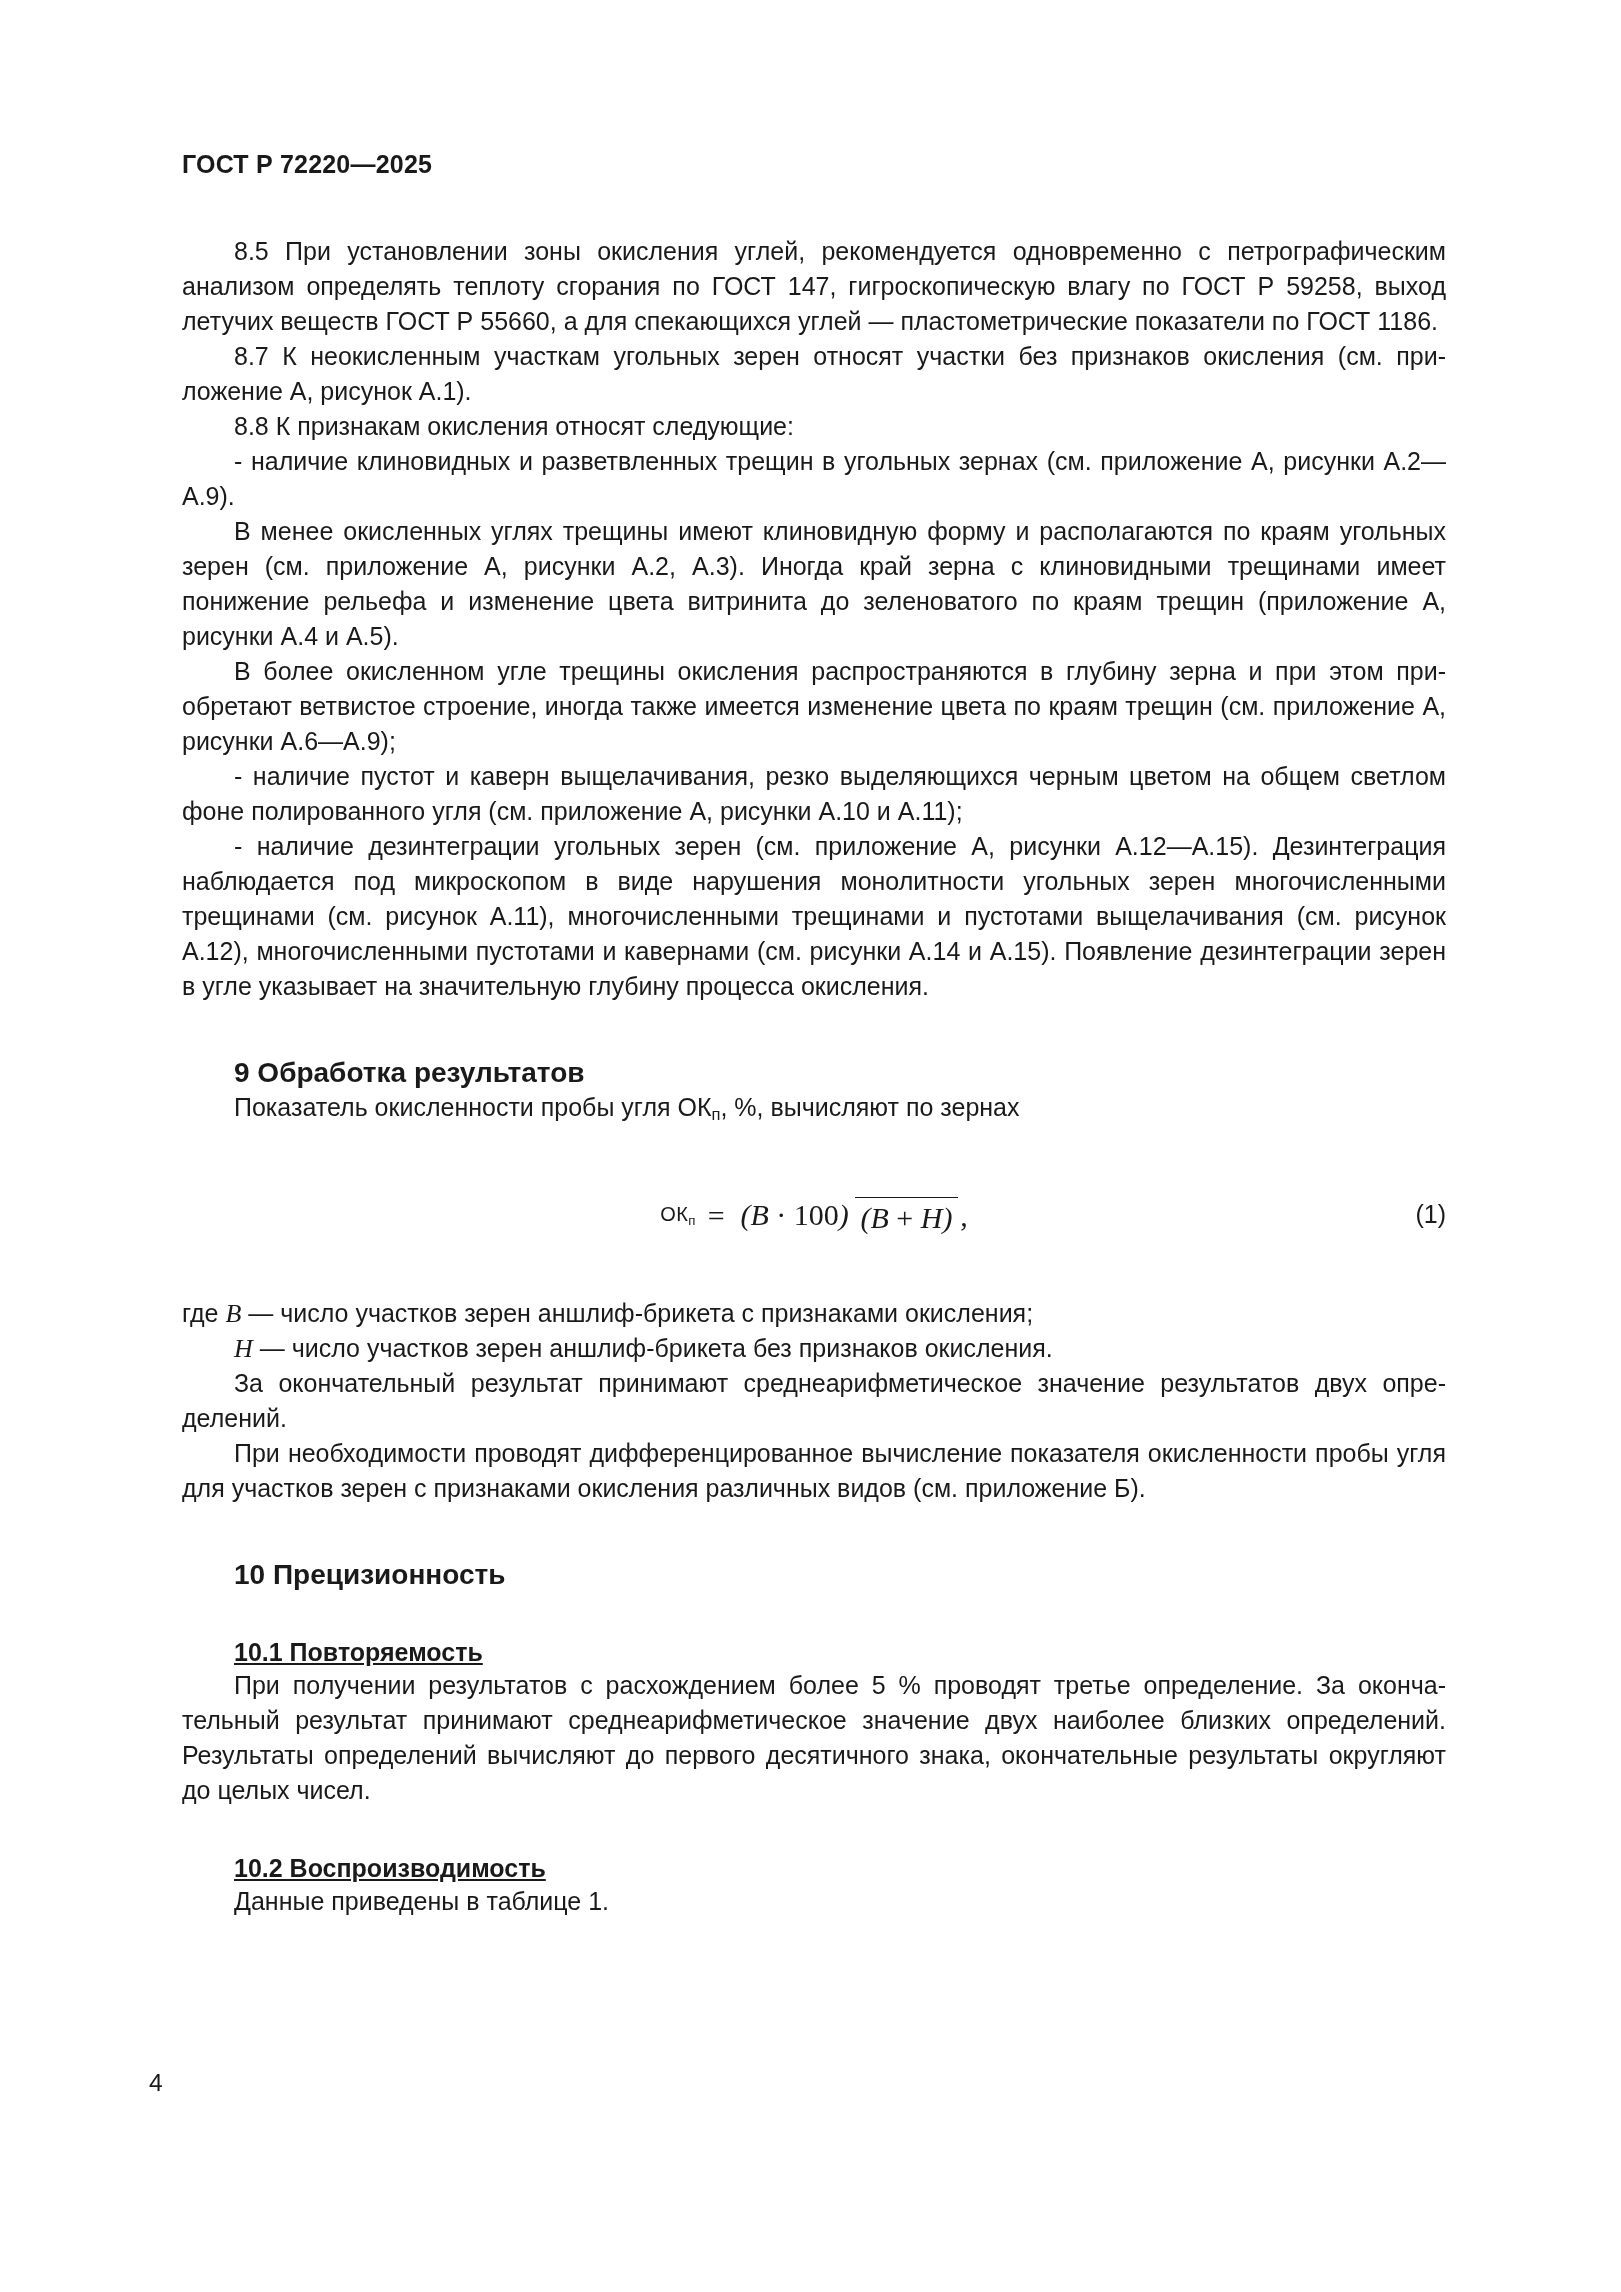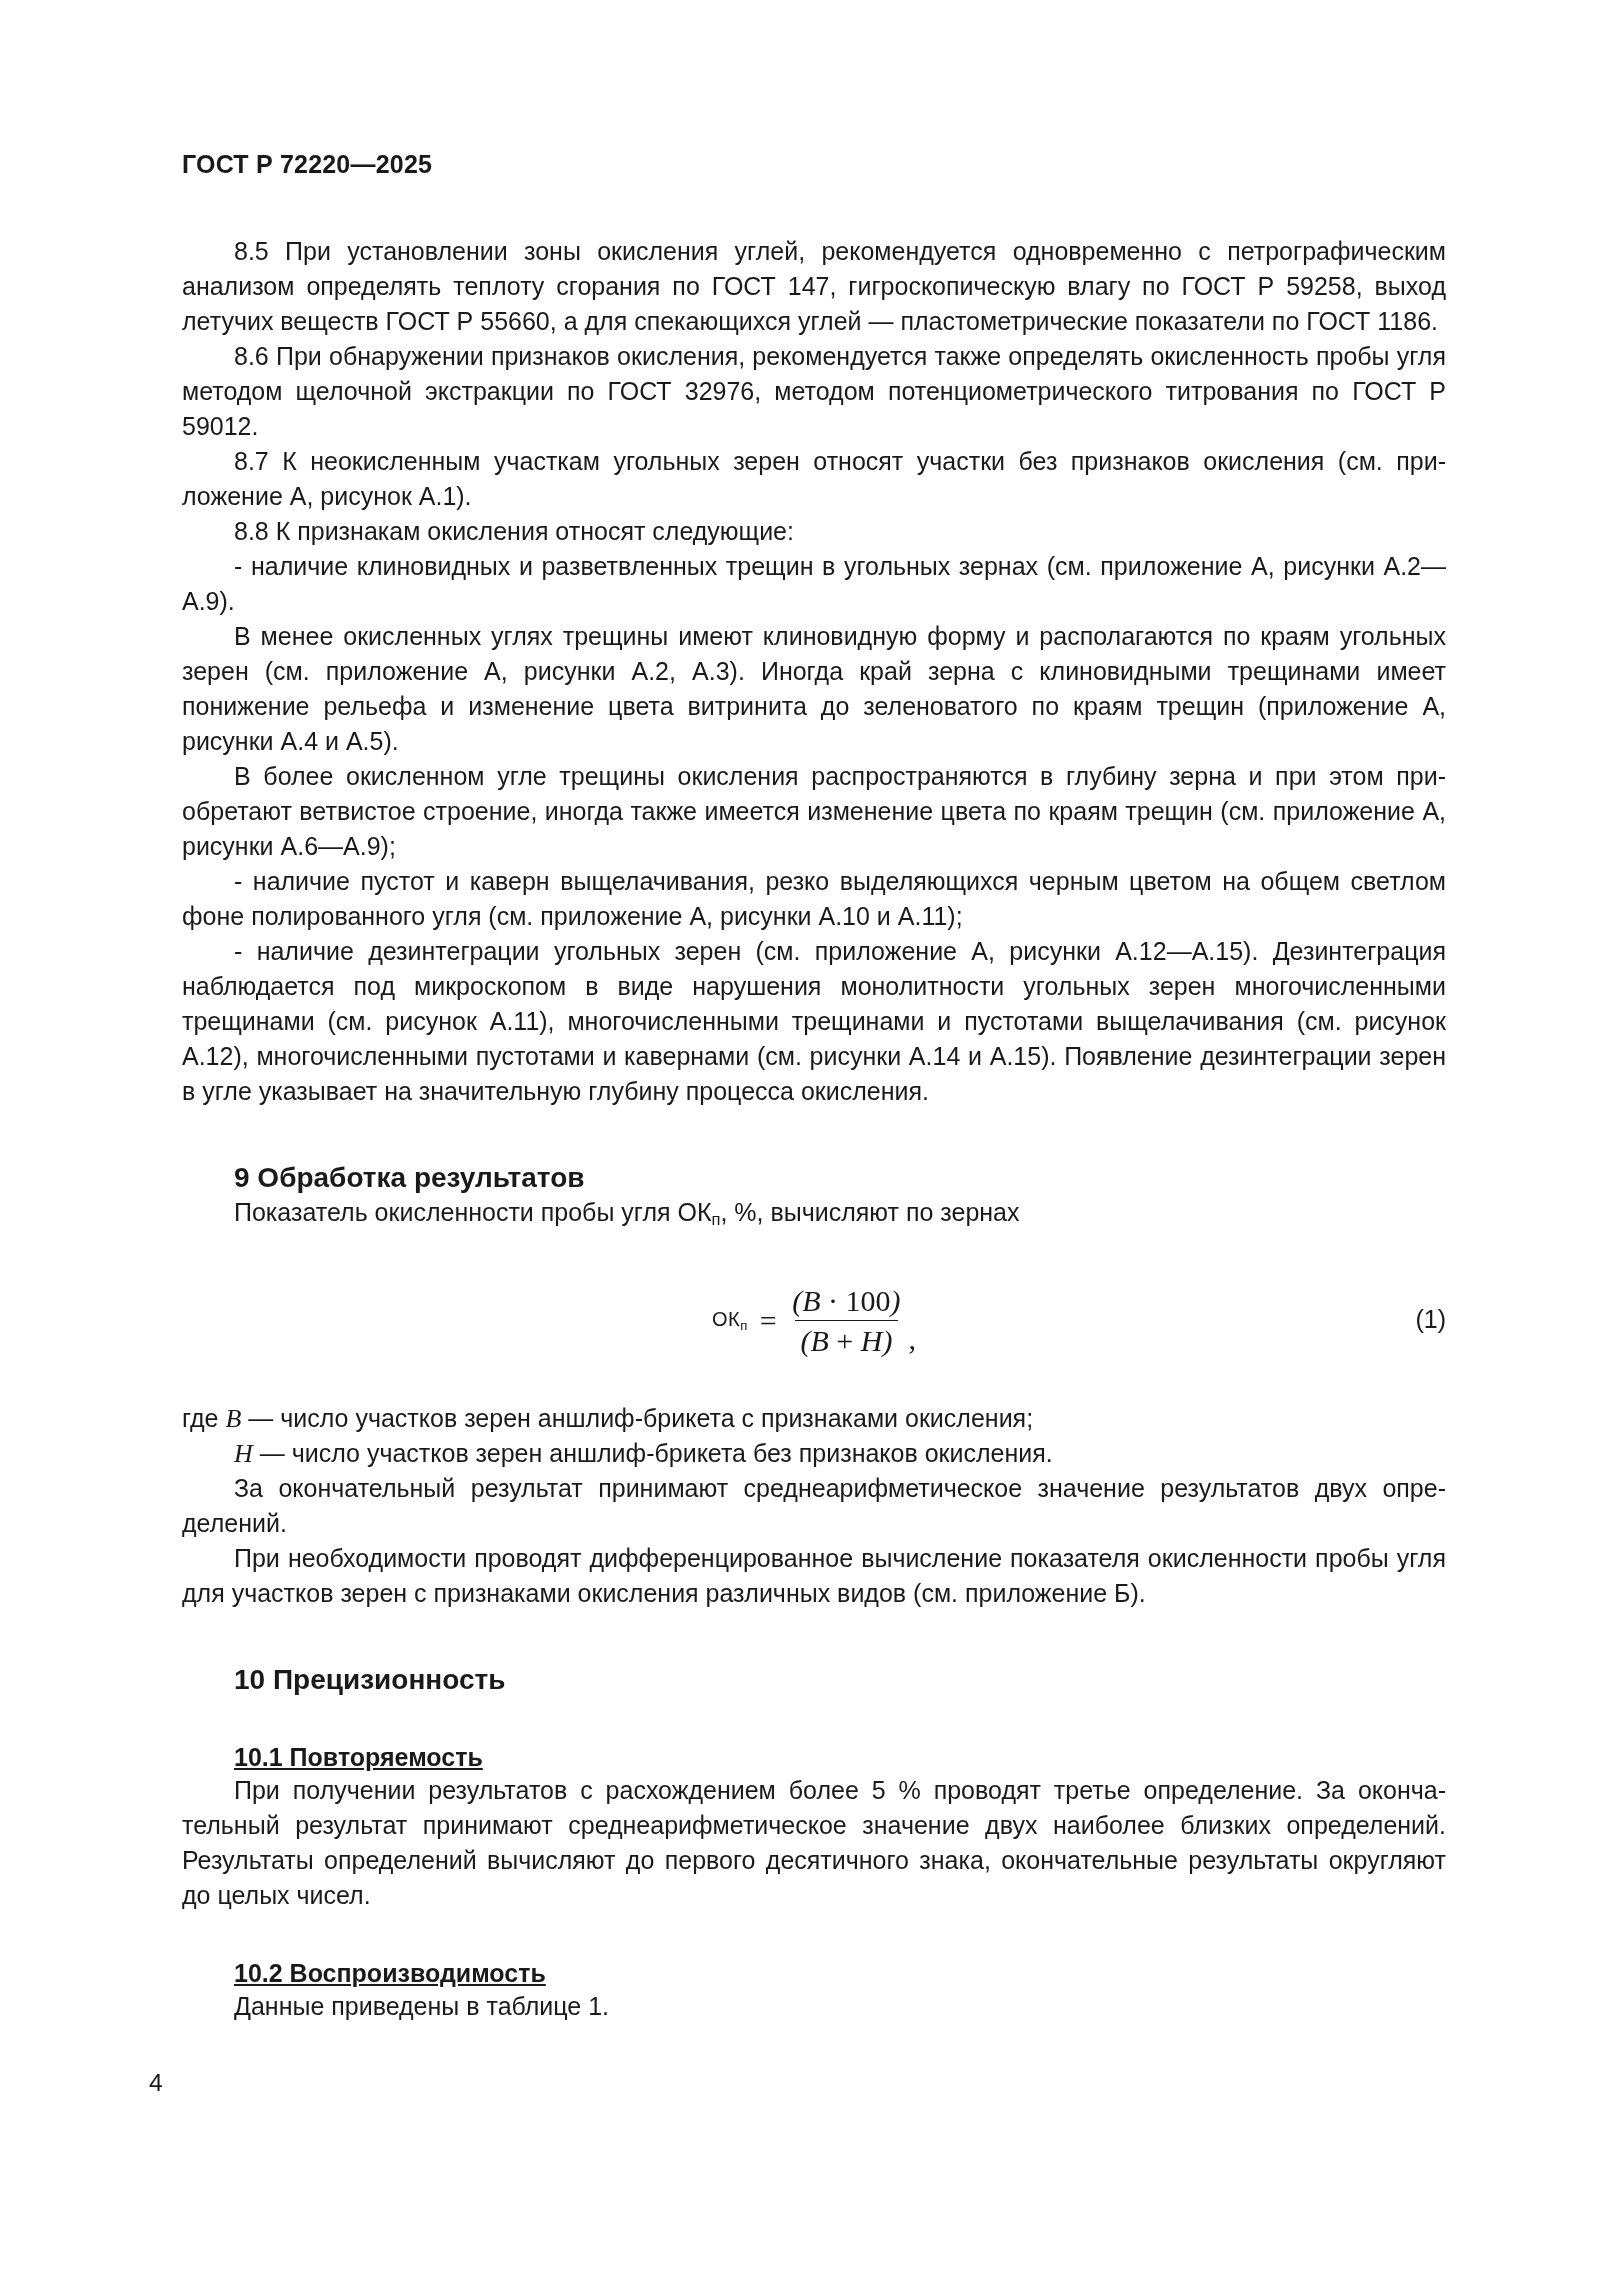--- a/index.html
+++ b/index.html
@@ -92,21 +92,21 @@
     font-size: 0.66em;
     vertical-align: -0.28em;
   }
   .fx-eq {
     font-family: "Liberation Serif", serif;
     font-size: 30px;
     margin: 0 9.8px 0 11.8px;
   }
   .frac {
     display: inline-flex;
-    flex-direction: column;
+    flex-direction: row;
     align-items: center;
     font-family: "Liberation Serif", serif;
     font-style: italic;
     font-size: 30px;
     line-height: 1.12;
   }
   .frac .num {
     padding: 0 5.9px 2.9px 5.9px;
     white-space: nowrap;
   }
@@ -158,21 +158,20 @@
 </head>
 <body>
 
 <div class="page">
 
   <div class="content">
 
     <div class="doc-header">ГОСТ Р 72220—2025</div>
 
     <p class="body-text indent">8.5 При установлении зоны окисления углей, реко­мендуется одновременно с петрографическим анализом определять теплоту сгорания по ГОСТ 147, гигроскопическую влагу по ГОСТ Р 59258, вы­ход летучих веществ ГОСТ Р 55660, а для спекающихся углей — пластометрические показатели по ГОСТ 1186.</p>
-    <p class="body-text indent">8.6 При обнаружении признаков окисления, рекомендуется также определять окисленность про­бы угля методом щелочной экстракции по ГОСТ 32976, методом потенциометрического титрования по ГОСТ Р 59012.</p>
     <p class="body-text indent">8.7 К неокисленным участкам угольных зерен относят участки без признаков окисления (см. при­ложение А, рисунок А.1).</p>
     <p class="body-text indent">8.8 К признакам окисления относят следующие:</p>
     <p class="body-text indent">- наличие клиновидных и разветвленных трещин в угольных зернах (см. приложение А, рисунки А.2—А.9).</p>
     <p class="body-text indent">В менее окисленных углях трещины имеют клиновидную форму и располагаются по краям уголь­ных зерен (см. приложение А, рисунки А.2, А.3). Иногда край зерна с клиновидными трещинами имеет понижение рельефа и изменение цвета витринита до зеленоватого по краям трещин (приложение А, рисунки А.4 и А.5).</p>
     <p class="body-text indent">В более окисленном угле трещины окисления распространяются в глубину зерна и при этом при­обретают ветвистое строение, иногда также имеется изменение цвета по краям трещин (см. приложе­ние А, рисунки А.6—А.9);</p>
     <p class="body-text indent">- наличие пустот и каверн выщелачивания, резко выделяющихся черным цветом на общем свет­лом фоне полированного угля (см. приложение А, рисунки А.10 и А.11);</p>
     <p class="body-text indent">- наличие дезинтеграции угольных зерен (см. приложение А, рисунки А.12—А.15). Дезинтегра­ция наблюдается под микроскопом в виде нарушения монолитности угольных зерен многочисленными трещинами (см. рисунок А.11), многочисленными трещинами и пустотами выщелачивания (см. рису­нок  А.12), многочисленными пустотами и кавернами (см. рисунки А.14 и А.15). Появление дезинтегра­ции зерен в угле указывает на значительную глубину процесса окисления.</p>
 
     <div class="h1">9 Обработка результатов</div>
 

